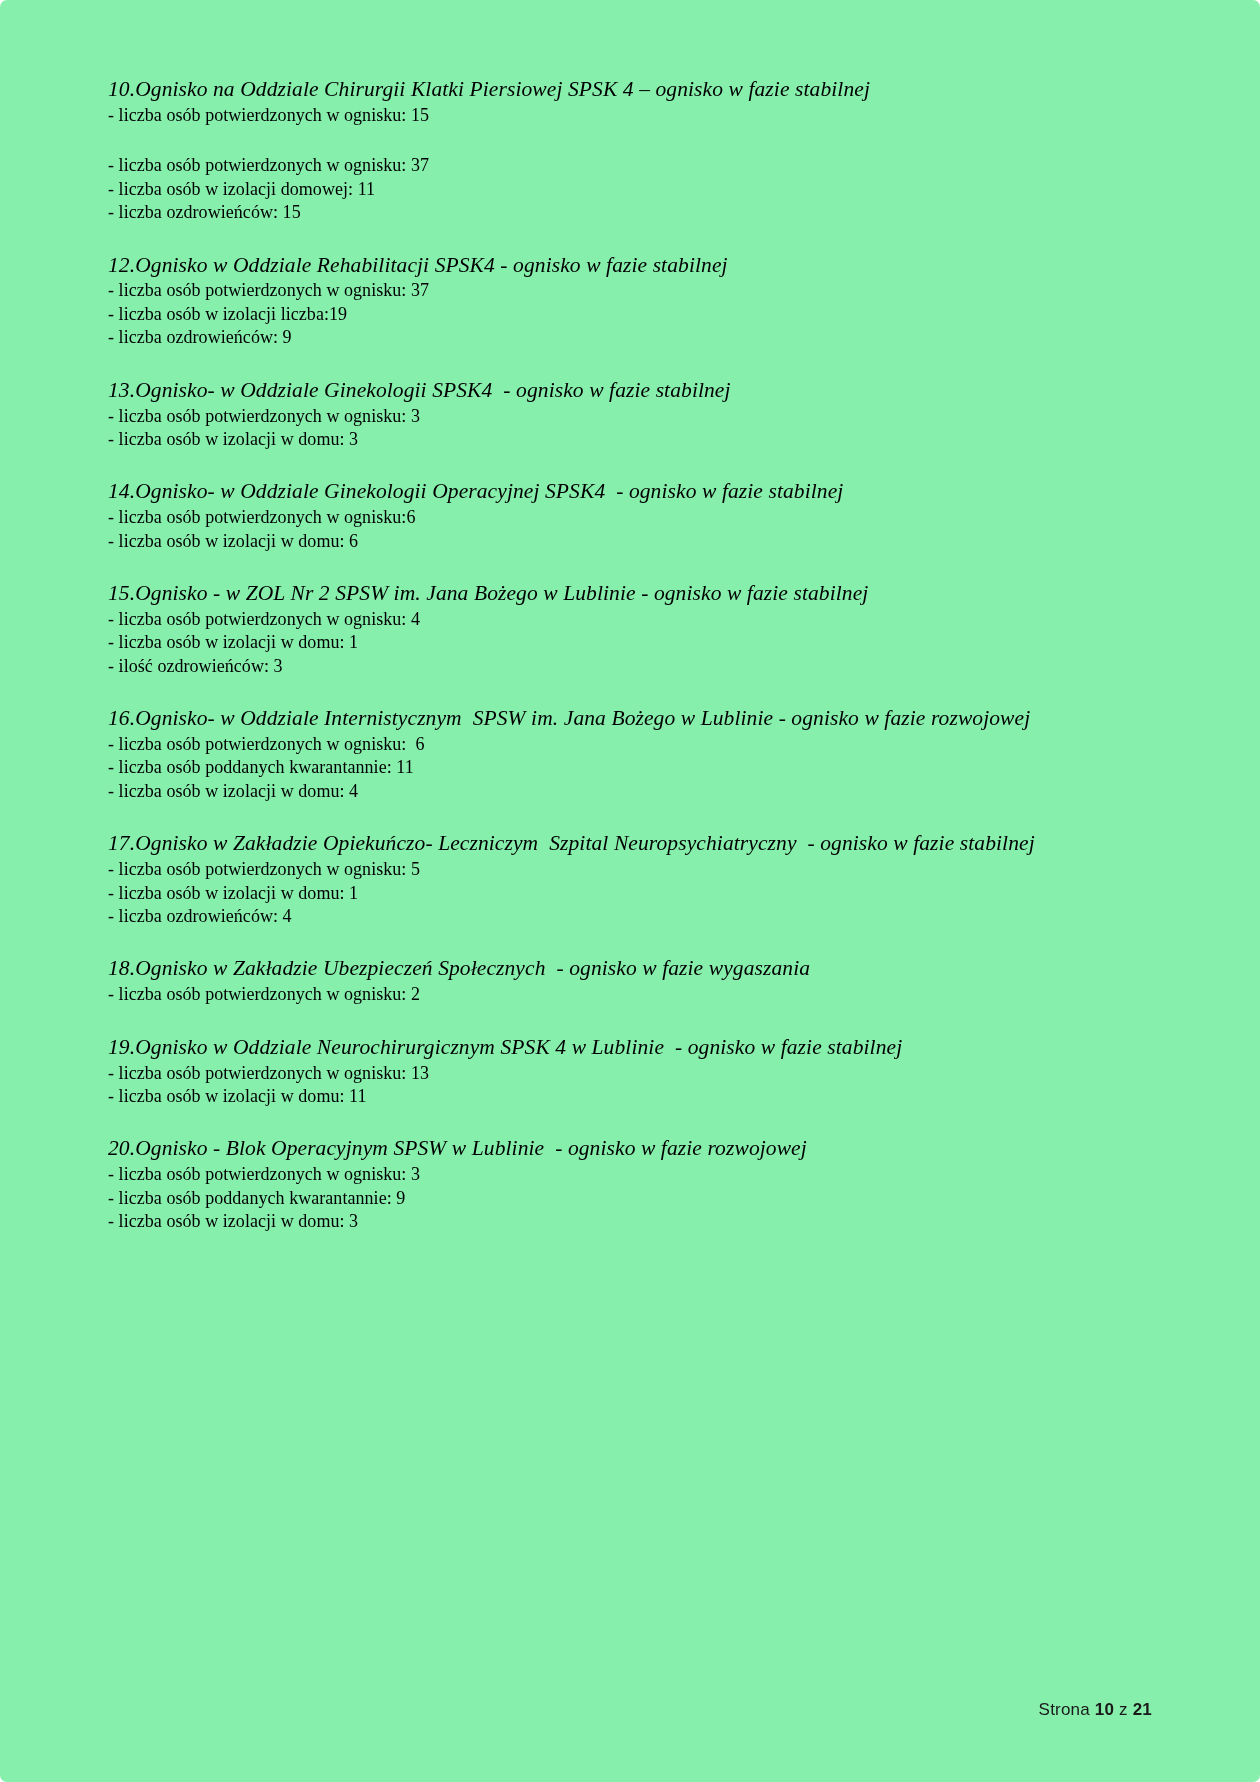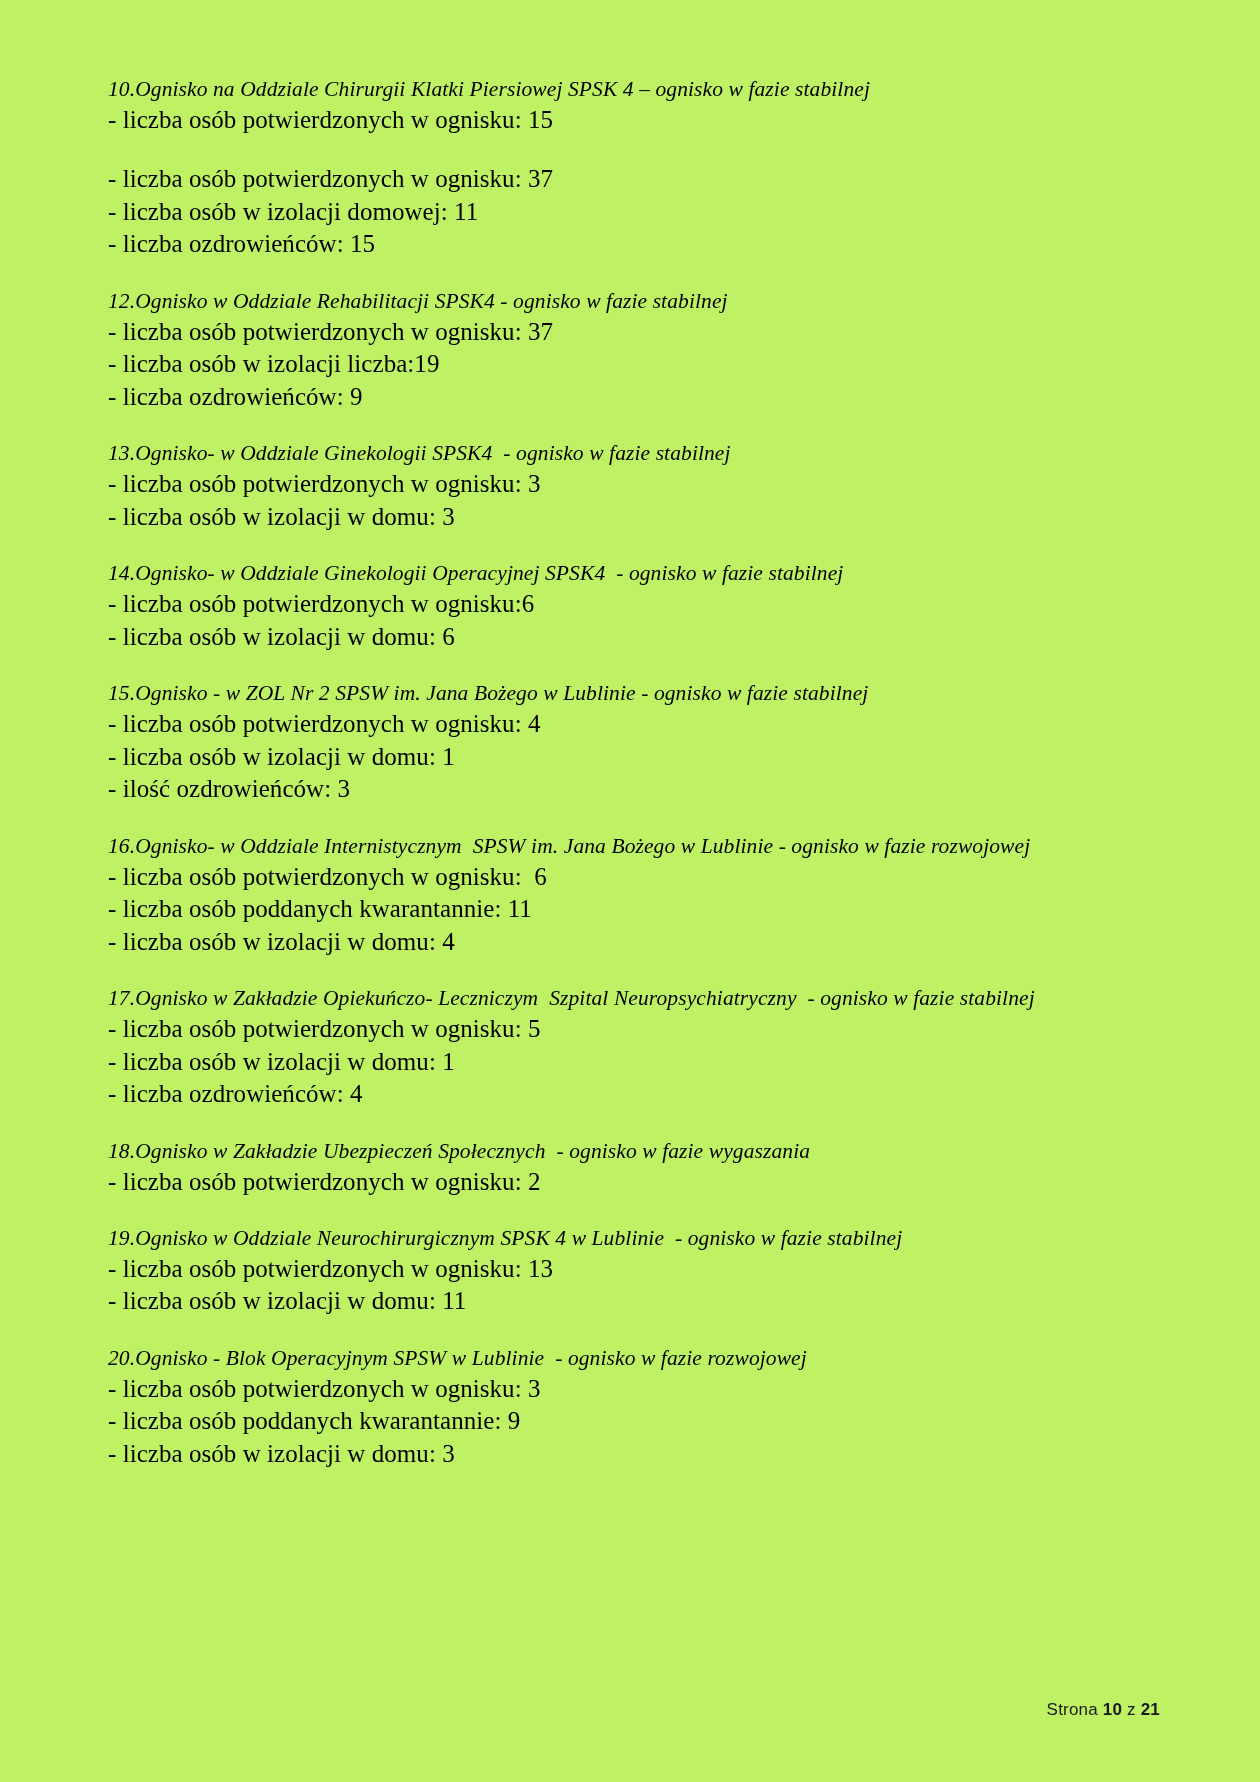--- a/index.html
+++ b/index.html
@@ -4,53 +4,54 @@
 <style>
   html, body {
     margin: 0;
     padding: 0;
     background: #ffffff;
   }
   .page {
     position: relative;
     width: 1260px;
     height: 1782px;
-    background: #bef264;
+    background: #86efac;
     box-sizing: border-box;
     padding: 76px 40px 40px 108px;
     font-family: "Liberation Serif", serif;
     color: #000000;
+    border-radius: 7px;
   }
   .content {
     width: 1000px;
   }
   .entry {
     margin-bottom: 27px;
   }
   .entry:last-of-type {
     margin-bottom: 0;
   }
   .entry-title {
     font-family: "Liberation Serif", serif;
     font-style: italic;
     font-size: 21.5px;
     line-height: 1.30;
     letter-spacing: 0.1px;
     white-space: pre-wrap;
   }
   .entry-line {
     font-family: "Liberation Serif", serif;
-    font-size: 25px;
+    font-size: 18px;
     line-height: 1.30;
     letter-spacing: 0.05px;
     white-space: pre-wrap;
   }
   .footer {
     position: absolute;
-    right: 100px;
+    right: 108px;
     bottom: 62px;
     font-family: "Liberation Sans", sans-serif;
     font-size: 17px;
     color: #1a1a1a;
     letter-spacing: 0.2px;
   }
   .footer .bold {
     font-weight: bold;
   }
 </style>

